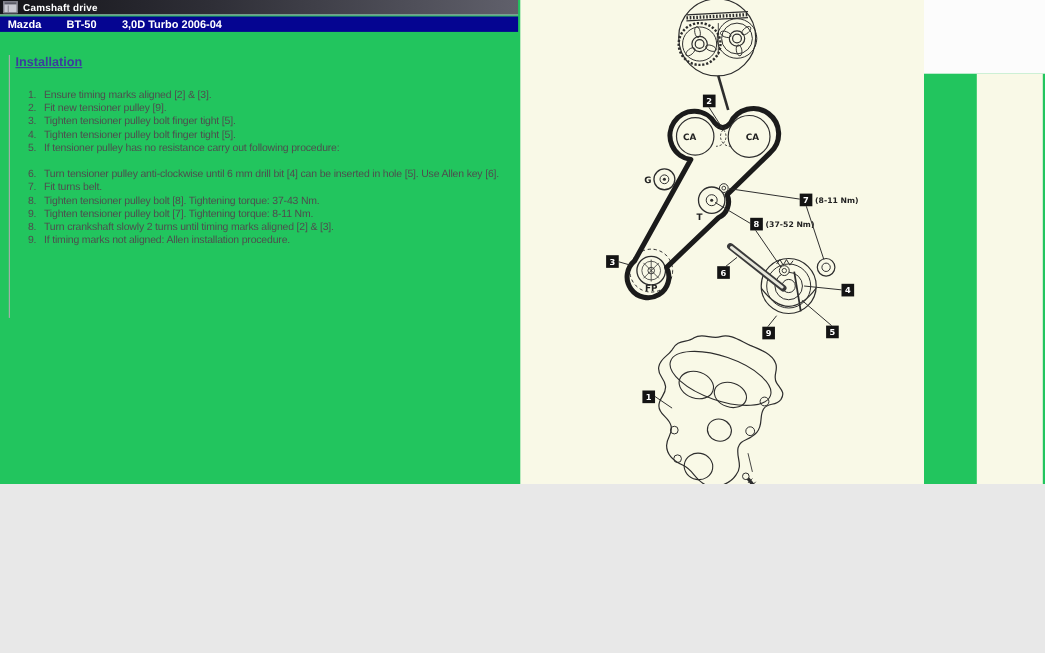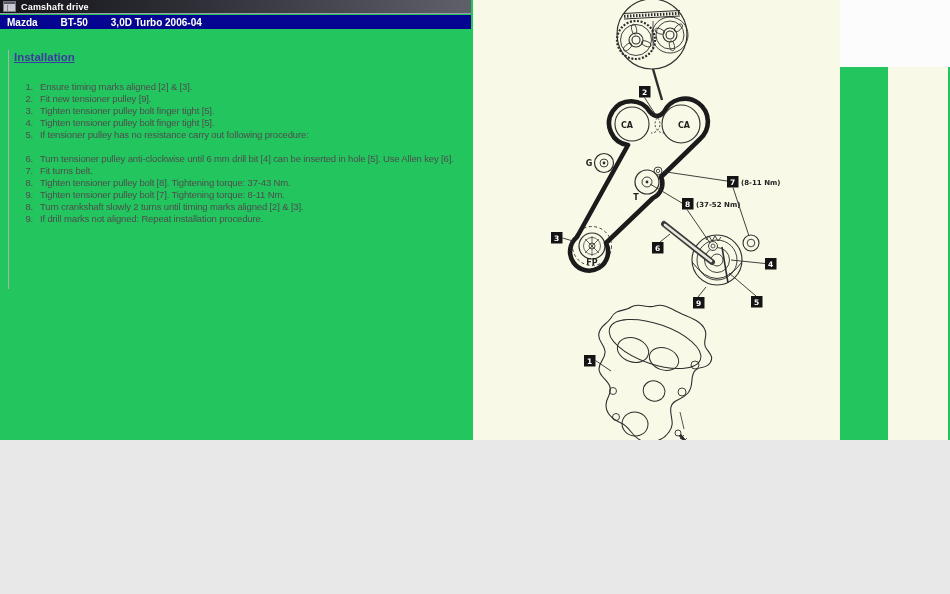--- a/index.html
+++ b/index.html
@@ -91,21 +91,21 @@
     <div class="step">
         <span class="n">9.</span>
         <span class="t">Tighten tensioner pulley bolt [7]. Tightening torque: 8-11 Nm.</span>
       </div>
     <div class="step">
         <span class="n">8.</span>
         <span class="t">Turn crankshaft slowly 2 turns until timing marks aligned [2] &amp; [3].</span>
       </div>
     <div class="step">
         <span class="n">9.</span>
-        <span class="t">If drill marks not aligned: Repeat installation procedure.</span>
+        <span class="t">If timing marks not aligned: Allen installation procedure.</span>
       </div>
   </div>
 
   <svg width="950" height="594" viewBox="0 0 950 594">
 
     <rect x="473" y="0" width="367" height="452" fill="#f9f9e7"></rect>
     <rect x="529" y="0" width="311" height="466" fill="#f9f9e7"></rect>
     <rect x="840" y="0" width="110" height="67" fill="#fcfcfc"></rect>
     <rect x="888" y="67" width="60" height="451" fill="#f9f9e7"></rect>
     <rect x="483" y="462" width="36" height="60" fill="#f9f9e7"></rect>

